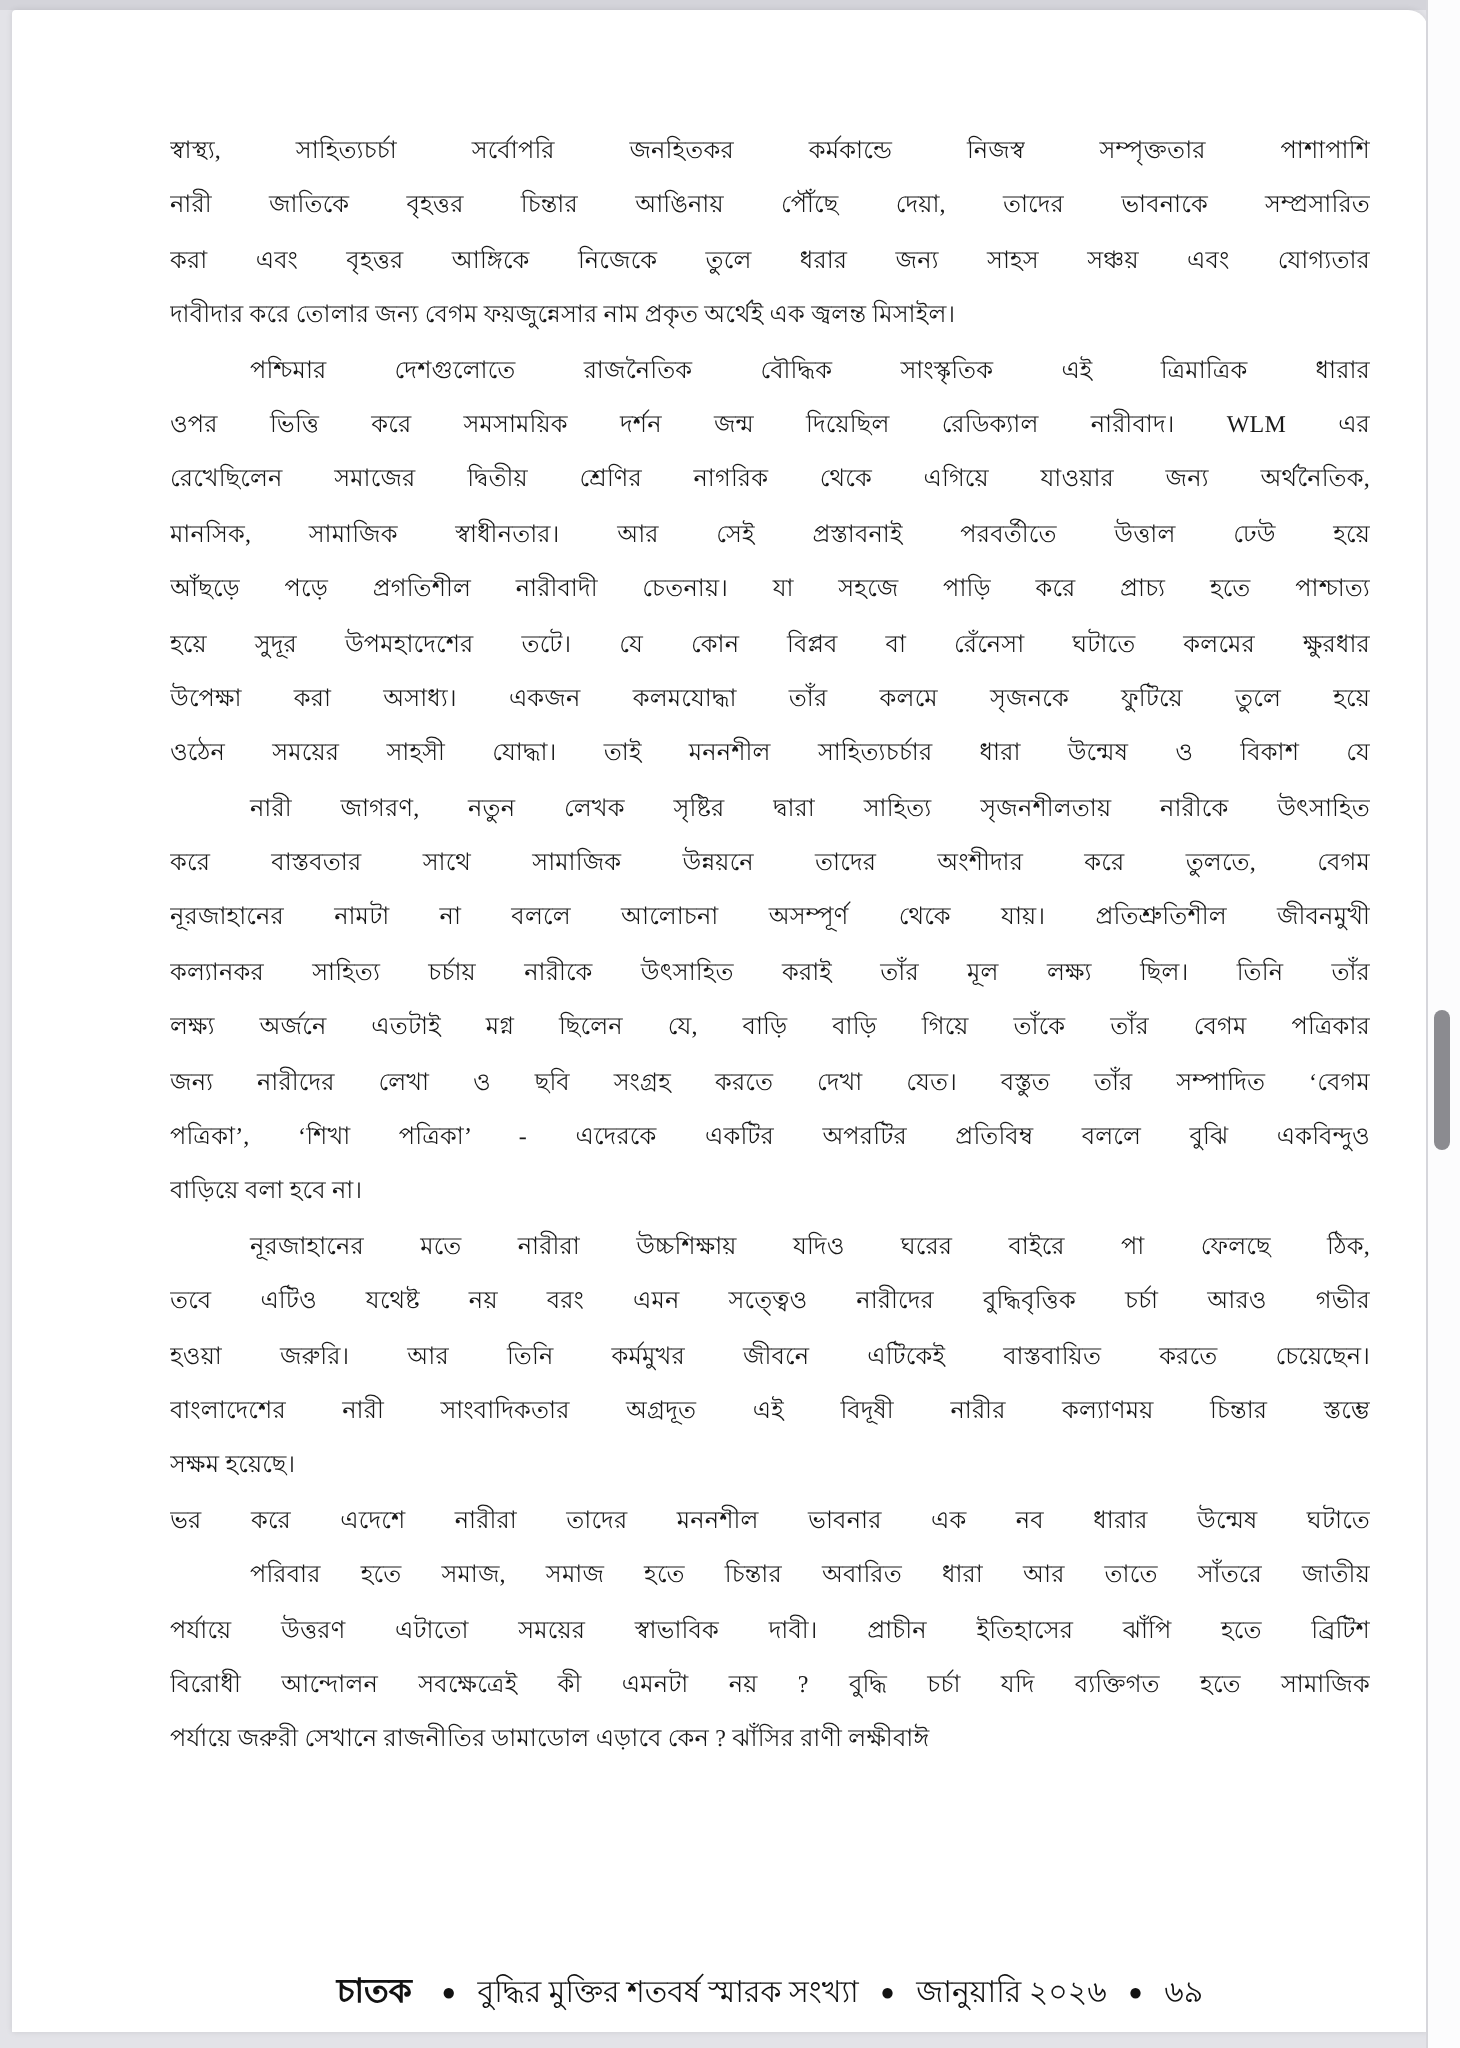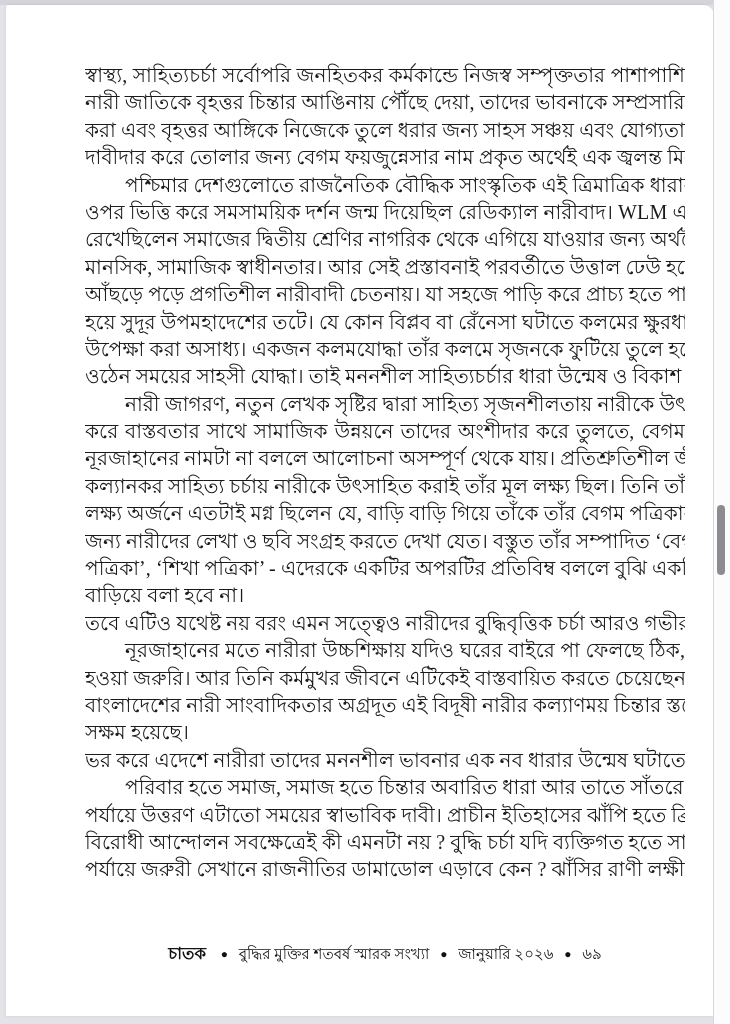--- a/index.html
+++ b/index.html
@@ -28,21 +28,21 @@
     border-top-left-radius: 2px;
     box-shadow: 0 0 3px rgba(0,0,0,0.10);
     overflow: hidden;
   }
   
   .text-block {
     position: absolute;
     left: 79px;
     top: 57px;
     width: 600px;
-    font-size: 20px;
+    font-size: 12px;
     line-height: 27.4px;
     color: #1a1a1a;
     letter-spacing: 0.1px;
   }
   .para { margin: 0; padding: 0; }
   .line {
     text-align: justify;
     text-align-last: justify;
     height: 27.4px;
     overflow: hidden;
@@ -51,21 +51,21 @@
   .line.last {
     text-align-last: left;
   }
   .line.first-indent {
     text-indent: 40px;
   }
   
   .footer {
     position: absolute;
     left: 79px;
-    top: 936px;
+    top: 978px;
     width: 600px;
     text-align: center;
     font-size: 15px;
     color: #121212;
     white-space: nowrap;
   }
   .footer .journal {
     font-weight: bold;
     font-size: 16.5px;
     margin-right: 4px;
@@ -130,22 +130,22 @@
           <div class="line first-indent">নারী জাগরণ, নতুন লেখক সৃষ্টির দ্বারা সাহিত্য সৃজনশীলতায় নারীকে উৎসাহিত</div>
           <div class="line">করে বাস্তবতার সাথে সামাজিক উন্নয়নে তাদের অংশীদার করে তুলতে, বেগম</div>
           <div class="line">নূরজাহানের নামটা না বললে আলোচনা অসম্পূর্ণ থেকে যায়। প্রতিশ্রুতিশীল জীবনমুখী</div>
           <div class="line">কল্যানকর সাহিত্য চর্চায় নারীকে উৎসাহিত করাই তাঁর মূল লক্ষ্য ছিল। তিনি তাঁর</div>
           <div class="line">লক্ষ্য অর্জনে এতটাই মগ্ন ছিলেন যে, বাড়ি বাড়ি গিয়ে তাঁকে তাঁর বেগম পত্রিকার</div>
           <div class="line">জন্য নারীদের লেখা ও ছবি সংগ্রহ করতে দেখা যেত। বস্তুত তাঁর সম্পাদিত ‘বেগম</div>
           <div class="line">পত্রিকা’, ‘শিখা পত্রিকা’ - এদেরকে একটির অপরটির প্রতিবিম্ব বললে বুঝি একবিন্দুও</div>
           <div class="line last">বাড়িয়ে বলা হবে না।</div>
         </div>
         <div class="para">
+          <div class="line first-indent">নূরজাহানের মতে নারীরা উচ্চশিক্ষায় যদিও ঘরের বাইরে পা ফেলছে ঠিক,</div>
           <div class="line">তবে এটিও যথেষ্ট নয় বরং এমন সত্ত্বেও  নারীদের বুদ্ধিবৃত্তিক চর্চা আরও গভীর</div>
-          <div class="line first-indent">নূরজাহানের মতে নারীরা উচ্চশিক্ষায় যদিও ঘরের বাইরে পা ফেলছে ঠিক,</div>
           <div class="line">হওয়া জরুরি। আর তিনি কর্মমুখর জীবনে এটিকেই বাস্তবায়িত করতে চেয়েছেন।</div>
           <div class="line">বাংলাদেশের নারী সাংবাদিকতার অগ্রদূত এই বিদূষী নারীর কল্যাণময় চিন্তার স্তম্ভে</div>
           <div class="line last">সক্ষম হয়েছে।</div>
           <div class="line">ভর করে এদেশে নারীরা তাদের মননশীল ভাবনার এক নব ধারার উন্মেষ ঘটাতে</div>
         </div>
         <div class="para">
           <div class="line first-indent">পরিবার হতে সমাজ, সমাজ হতে চিন্তার অবারিত ধারা আর তাতে সাঁতরে জাতীয়</div>
           <div class="line">পর্যায়ে উত্তরণ এটাতো সময়ের স্বাভাবিক দাবী। প্রাচীন ইতিহাসের ঝাঁপি হতে ব্রিটিশ</div>
           <div class="line">বিরোধী আন্দোলন সবক্ষেত্রেই কী এমনটা নয় ? বুদ্ধি চর্চা যদি ব্যক্তিগত হতে সামাজিক</div>
           <div class="line last">পর্যায়ে জরুরী সেখানে রাজনীতির ডামাডোল এড়াবে কেন ? ঝাঁসির রাণী লক্ষীবাঈ</div>

